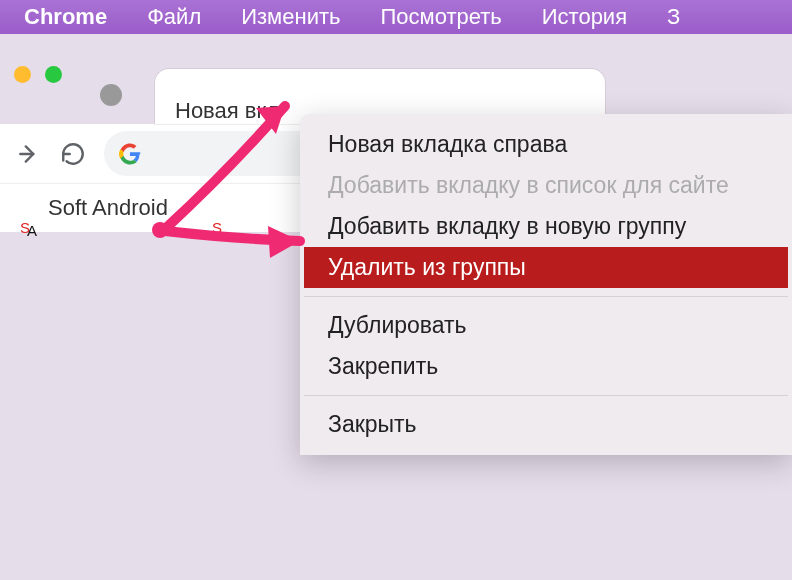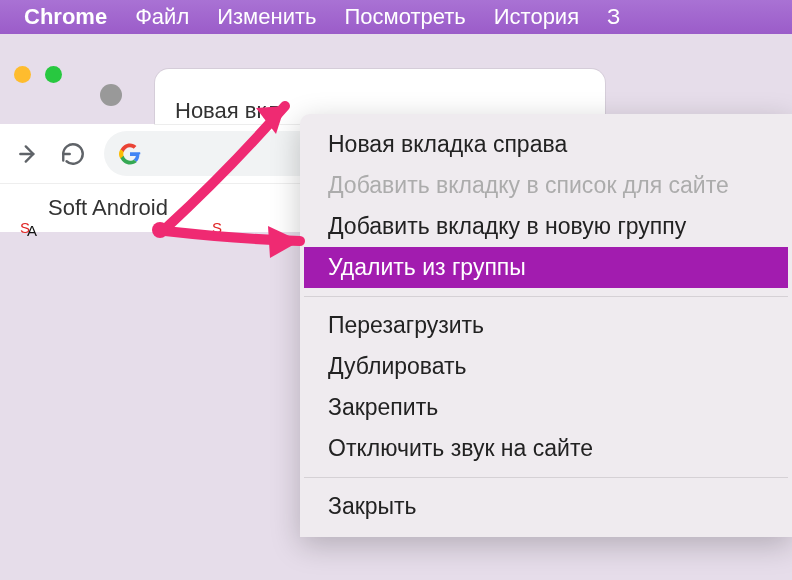--- a/index.html
+++ b/index.html
@@ -12,21 +12,21 @@
       position: relative;
     }
 
     
     .menubar {
       background: linear-gradient(180deg, #a972d4 0%, #9b5cc9 100%);
       height: 34px;
       display: flex;
       align-items: center;
       padding-left: 10px;
-      gap: 0;
+      gap: 12px;
       color: #fff;
       font-size: 22px;
     }
     .menubar .app-name {
       font-weight: 600;
       padding: 4px 14px;
     }
     .menubar .menu-item {
       padding: 4px 14px;
       font-weight: 400;
@@ -158,21 +158,21 @@
     }
     .ctx-item {
       padding: 7px 24px;
       color: #222;
       white-space: nowrap;
     }
     .ctx-item.disabled {
       color: #acacac;
     }
     .ctx-item.highlight {
-      background: #a21caf;
+      background: #b91c1c;
       color: #fff;
     }
     .ctx-sep {
       height: 1px;
       background: #d5d1d5;
       margin: 8px 0;
     }
 
     
     .annot {
@@ -232,24 +232,22 @@
     <span>Soft Android</span>
     <span class="sa-icon" style="margin-left:30px"><span class="s">S</span></span>
   </div>
 
   <div class="context-menu">
     <div class="ctx-item">Новая вкладка справа</div>
     <div class="ctx-item disabled">Добавить вкладку в список для сайте</div>
     <div class="ctx-item">Добавить вкладку в новую группу</div>
     <div class="ctx-item highlight">Удалить из группы</div>
     <div class="ctx-sep"></div>
-    <div class="ctx-item">Перезагрузить</div>
     <div class="ctx-item">Дублировать</div>
     <div class="ctx-item">Закрепить</div>
-    <div class="ctx-item">Отключить звук на сайте</div>
     <div class="ctx-sep"></div>
     <div class="ctx-item">Закрыть</div>
   </div>
 
   <svg class="annot" style="top:0; left:0;" width="792" height="580">
     <defs>
       <marker id="arrowhead" markerWidth="8" markerHeight="8" refX="6" refY="4" orient="auto">
         <path d="M0,0 L8,4 L0,8 Z" fill="#ef2a72"></path>
       </marker>
     </defs>

